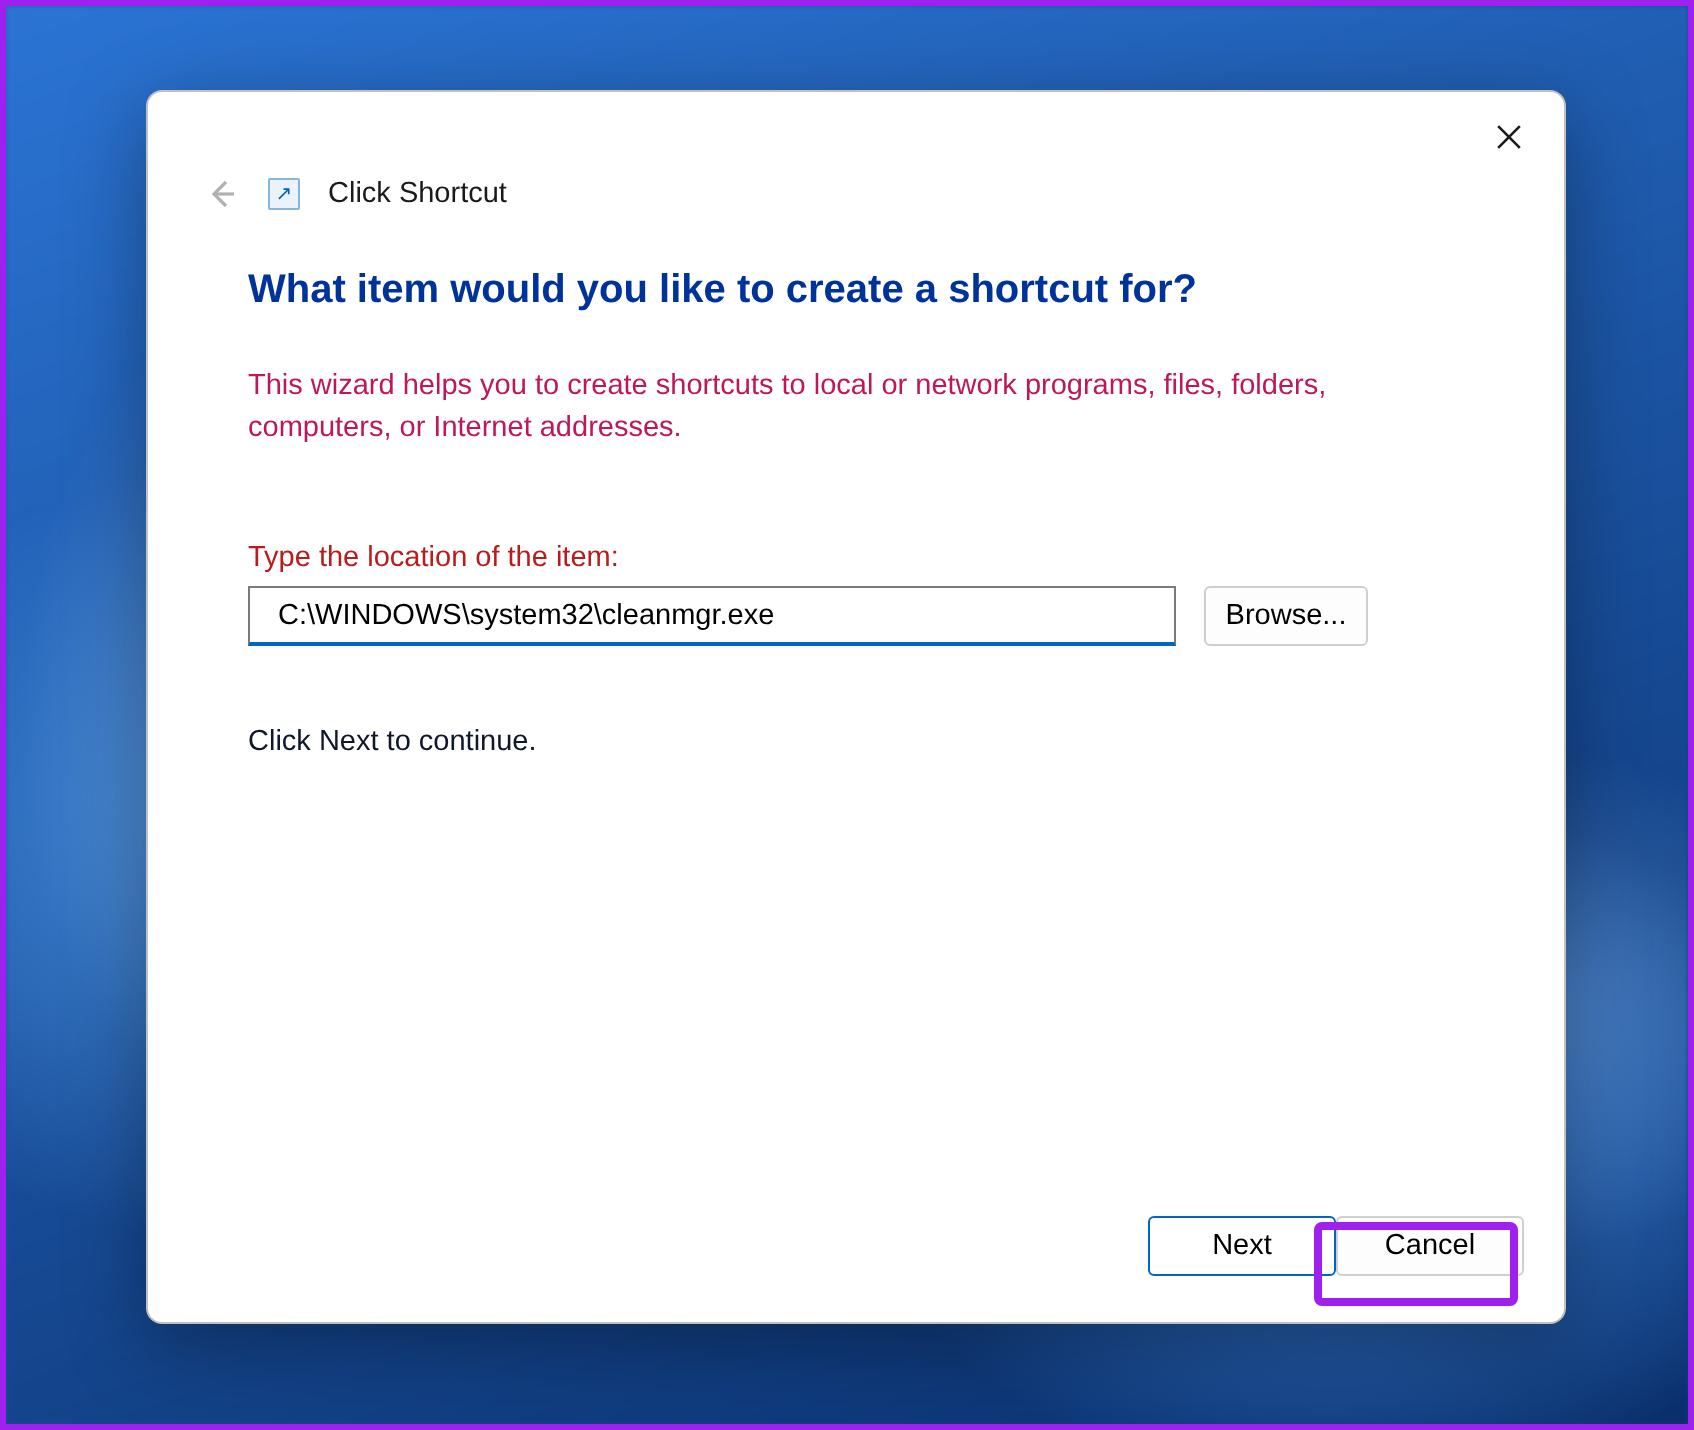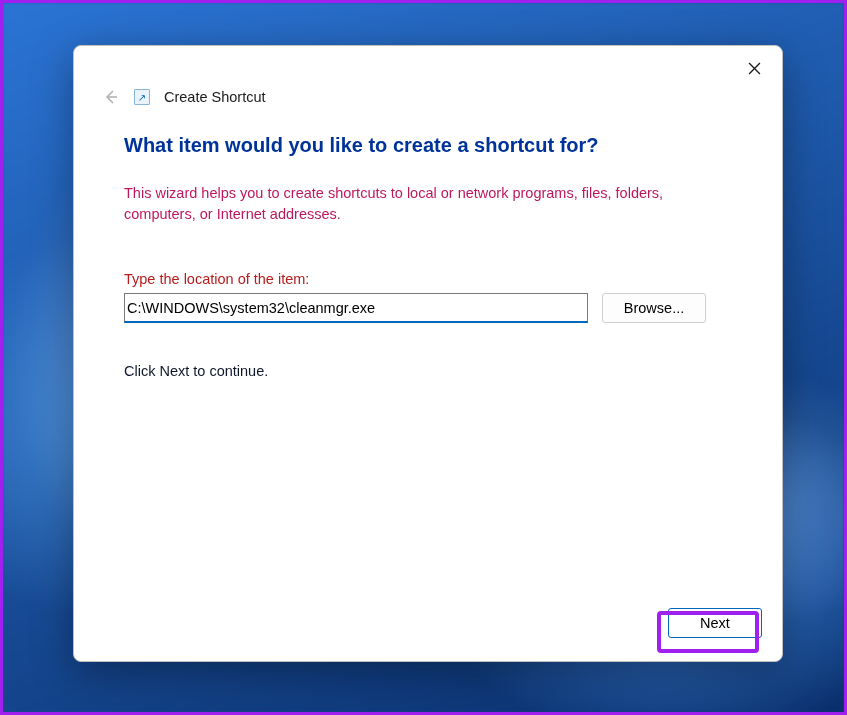--- a/index.html
+++ b/index.html
@@ -123,28 +123,28 @@
       display: flex;
       gap: 14px;
       align-items: flex-start;
       margin-bottom: 40px;
     }
     .location-input {
       width: 464px;
       height: 30px;
       font-size: 14.5px;
       font-family: inherit;
-      padding: 3px 2px;
+      padding: 3px 14px;
       border: 1px solid #7a7a7a;
       border-bottom: 2px solid #0067c0;
       outline: none;
       background: #ffffff;
     }
     .browse-btn {
-      width: 104px;
+      width: 82px;
       height: 30px;
       font-size: 14.5px;
       font-family: inherit;
       background: #fdfdfd;
       border: 1px solid #cfcfcf;
       border-radius: 3px;
       cursor: pointer;
     }
     .continue-text {
       font-size: 14.5px;
@@ -199,35 +199,36 @@
   </div>
 
   <div class="header-row">
     <div class="back-arrow">
       <svg width="18" height="18" viewBox="0 0 18 18">
         <path d="M11 3 L5 9 L11 15" fill="none" stroke="#555" stroke-width="1.6"></path>
         <line x1="5" y1="9" x2="15" y2="9" stroke="#555" stroke-width="1.6"></line>
       </svg>
     </div>
     <span class="shortcut-icon">↗</span>
-    <span class="window-title">Create Shortcut</span>
+    <span class="window-title">Click Shortcut</span>
   </div>
 
   <div class="content">
     <h1 class="heading">What item would you like to create a shortcut for?</h1>
     <p class="description">This wizard helps you to create shortcuts to local or network programs, files, folders, computers, or Internet addresses.</p>
 
     <div class="field-label">Type the location of the item:</div>
     <div class="input-row">
       <input type="text" class="location-input" value="C:\WINDOWS\system32\cleanmgr.exe" style="">
       <button class="browse-btn">Browse...</button>
     </div>
 
     <div class="continue-text">Click Next to continue.</div>
   </div>
 
   <div class="footer">
     <button class="footer-btn primary">Next</button>
+    <button class="footer-btn">Cancel</button>
   </div>
 
 </div>
 
 <div class="highlight-box"></div>
 
 </body></html>

